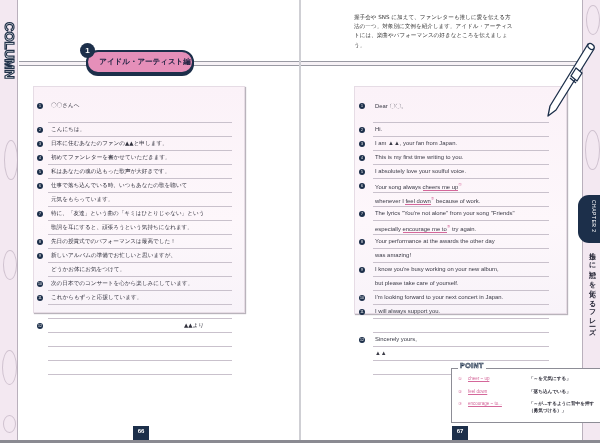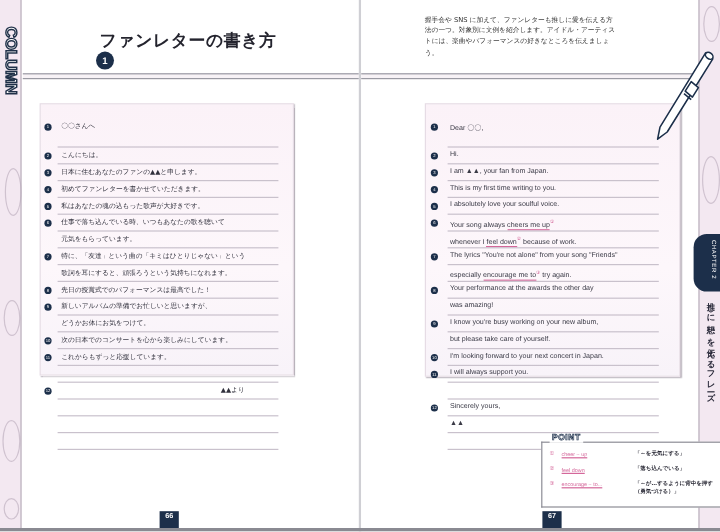--- a/index.html
+++ b/index.html
@@ -71,22 +71,24 @@
     <div class="side-strip-left">
       <div class="column-label">COLUMN</div>
       <div class="sketch" style="left:4px;top:140px;width:14px;height:40px;"></div>
       <div class="sketch" style="left:3px;top:250px;width:14px;height:30px;"></div>
       <div class="sketch" style="left:2px;top:350px;width:15px;height:35px;"></div>
       <div class="sketch" style="left:3px;top:415px;width:13px;height:18px;"></div>
     </div>
 
     <div class="band-line" style="left:19px;width:280px;"></div>
 
-    <div class="page-title">ファンレターの書き方</div>
-
+
+    <div class="badge">
+      <span class="badge-text">アイドル・アーティスト編</span>
+    </div>
     <div class="badge-num">1</div>
 
     <div class="card card-left"></div>
 
     <div id="left-rows">
         <div class="row" style="left: 0px; top: 99px;">
           <div class="num" style="left: 37px; top: 4px;">1</div>
           <div class="txt" style="left: 51px; top: 3px;">〇〇さんへ</div>
         </div>
         <div class="rule" style="left: 48px; width: 184px; top: 122px;"></div>

